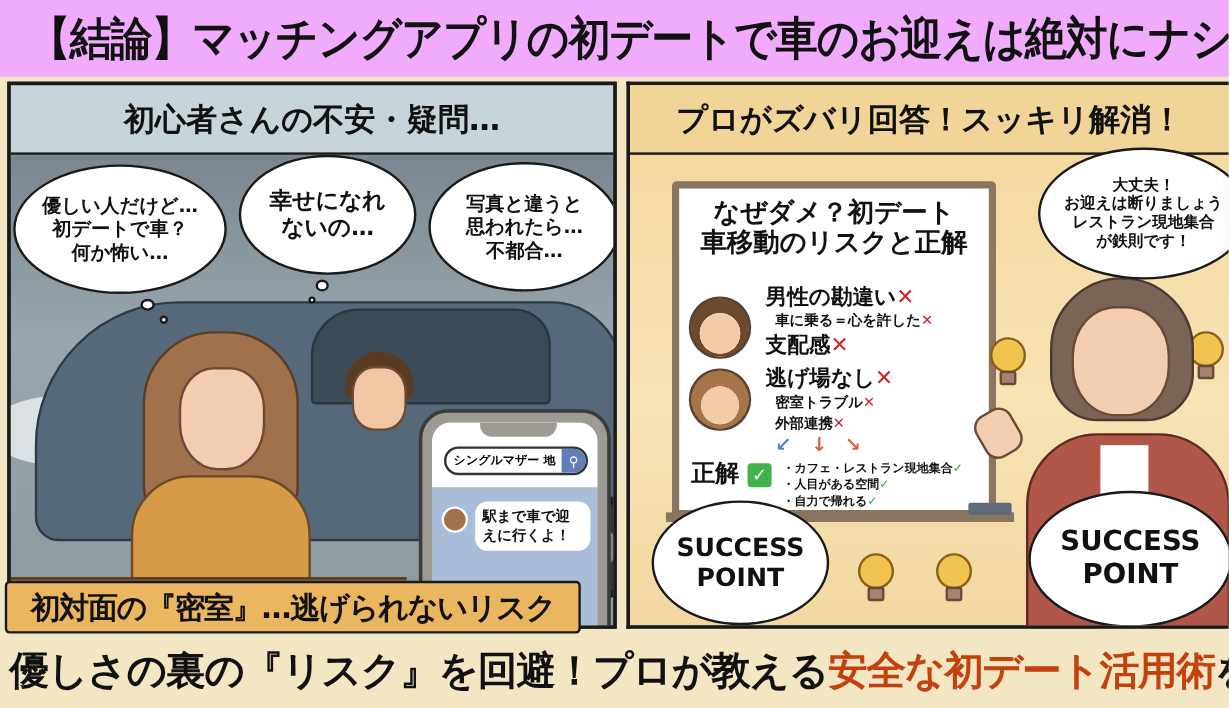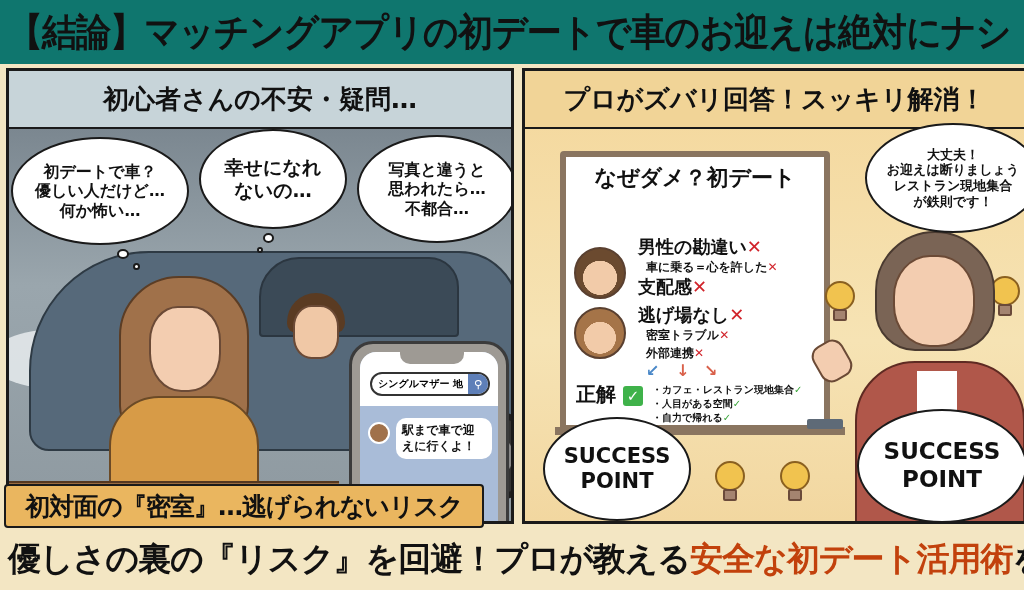--- a/index.html
+++ b/index.html
@@ -1,22 +1,22 @@
 <!DOCTYPE html>
 <html><head>
   <meta charset="utf-8">
   <style>
     * { box-sizing: border-box; margin: 0; padding: 0; }
     html, body { width: 1024px; height: 590px; overflow: hidden; background: #f3e6c3; }
     body { font-family: "DejaVu Sans", "Liberation Sans", sans-serif; position: relative; color: #111; }
 
     .title-bar {
       position: absolute; left: 0; top: 0; width: 1024px; height: 64px;
-      background: #0f766e;
-      display: flex; align-items: center; padding-left: 8px;
+      background: #f0abfc;
+      display: flex; align-items: center; padding-left: 24px;
       font-weight: 900; font-size: 38px; letter-spacing: -1px; white-space: nowrap; overflow: hidden;
     }
     .title-bar span { transform: scaleX(0.92); transform-origin: left center; display: inline-block; }
 
     .panel {
       position: absolute; top: 68px; height: 456px;
       border: 3px solid #1a1a1a; overflow: hidden;
     }
     .panel-left { left: 6px; width: 508px; background: #6f7c86; }
     .panel-right { left: 522px; width: 502px; background: linear-gradient(180deg,#f4d79b 0%,#f6e3b4 60%,#f2d7a0 100%); border-right: none; }
@@ -144,22 +144,22 @@
   </div>
   <div class="woman">
     <div class="hair"></div>
       <div class="body"></div>
       <div class="face"></div>
   </div>
   <div class="table-top"></div>
 
   <div class="bubble" style="left:2px;top:66px;width:178px;height:108px;font-size:16px;">
     <div>
+      <div>優しい人だけど…</div>
       <div>初デートで車？</div>
-      <div>優しい人だけど…</div>
       <div>何か怖い…</div>
     </div>
   </div>
   <div class="dot" style="left:108px;top:178px;width:12px;height:10px;"></div>
   <div class="dot" style="left:124px;top:192px;width:7px;height:7px;"></div>
 
   <div class="bubble" style="left:190px;top:58px;width:148px;height:100px;font-size:19px;">
     <div>
       <div>幸せになれ</div>
       <div>ないの…</div>
@@ -197,20 +197,21 @@
 </div>
 
 <div class="panel panel-right">
   <div class="panel-head">
     <span>プロがズバリ回答！スッキリ解消！</span>
   </div>
 
   <div class="whiteboard">
     <div class="wb-title">
       <div>なぜダメ？初デート</div>
+      <div>車移動のリスクと正解</div>
     </div>
     <div class="wb-avatar male"></div>
     <div class="wb-avatar female"></div>
 
     <div class="wb-line" style="left:72px;top:78px;font-size:18px;text-align:center;"><span>男性の勘違い</span><span class="xmark">✕</span></div>
     <div class="wb-line" style="left:80px;top:102px;font-size:12px;"><span>車に乗る＝心を許した</span><span class="xmark">✕</span></div>
     <div class="wb-line" style="left:72px;top:118px;font-size:18px;"><span>支配感</span><span class="xmark">✕</span></div>
     <div class="wb-line" style="left:72px;top:146px;font-size:18px;"><span>逃げ場なし</span><span class="xmark">✕</span></div>
     <div class="wb-line" style="left:80px;top:170px;font-size:12px;"><span>密室トラブル</span><span class="xmark">✕</span></div>
     <div class="wb-line" style="left:80px;top:188px;font-size:12px;"><span>外部連携</span><span class="xmark">✕</span></div>

